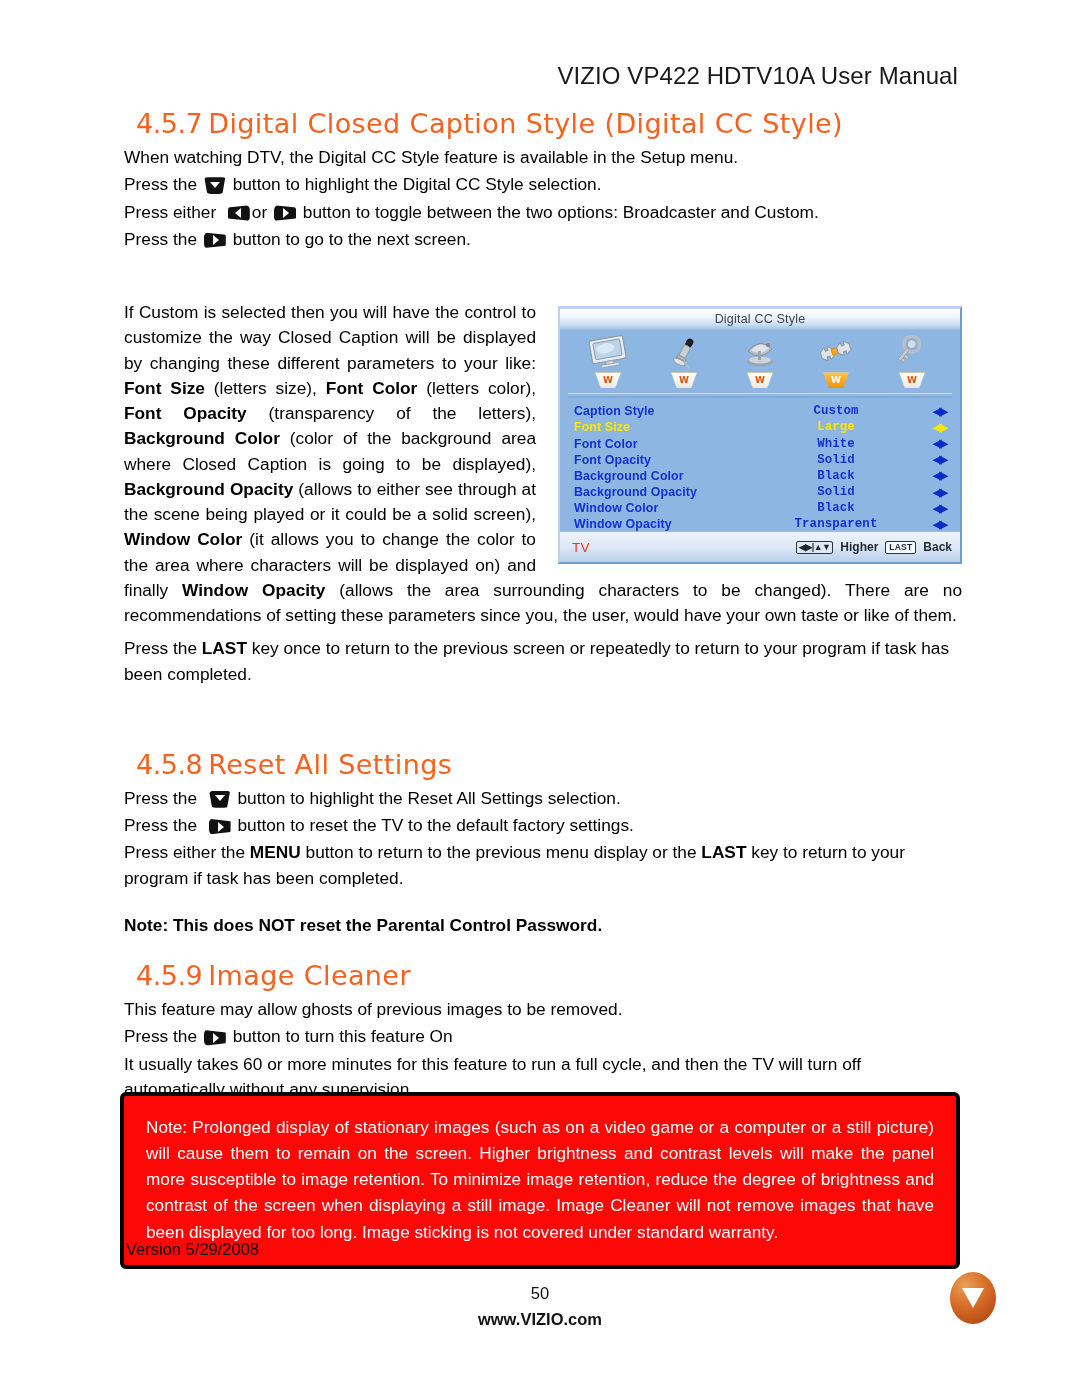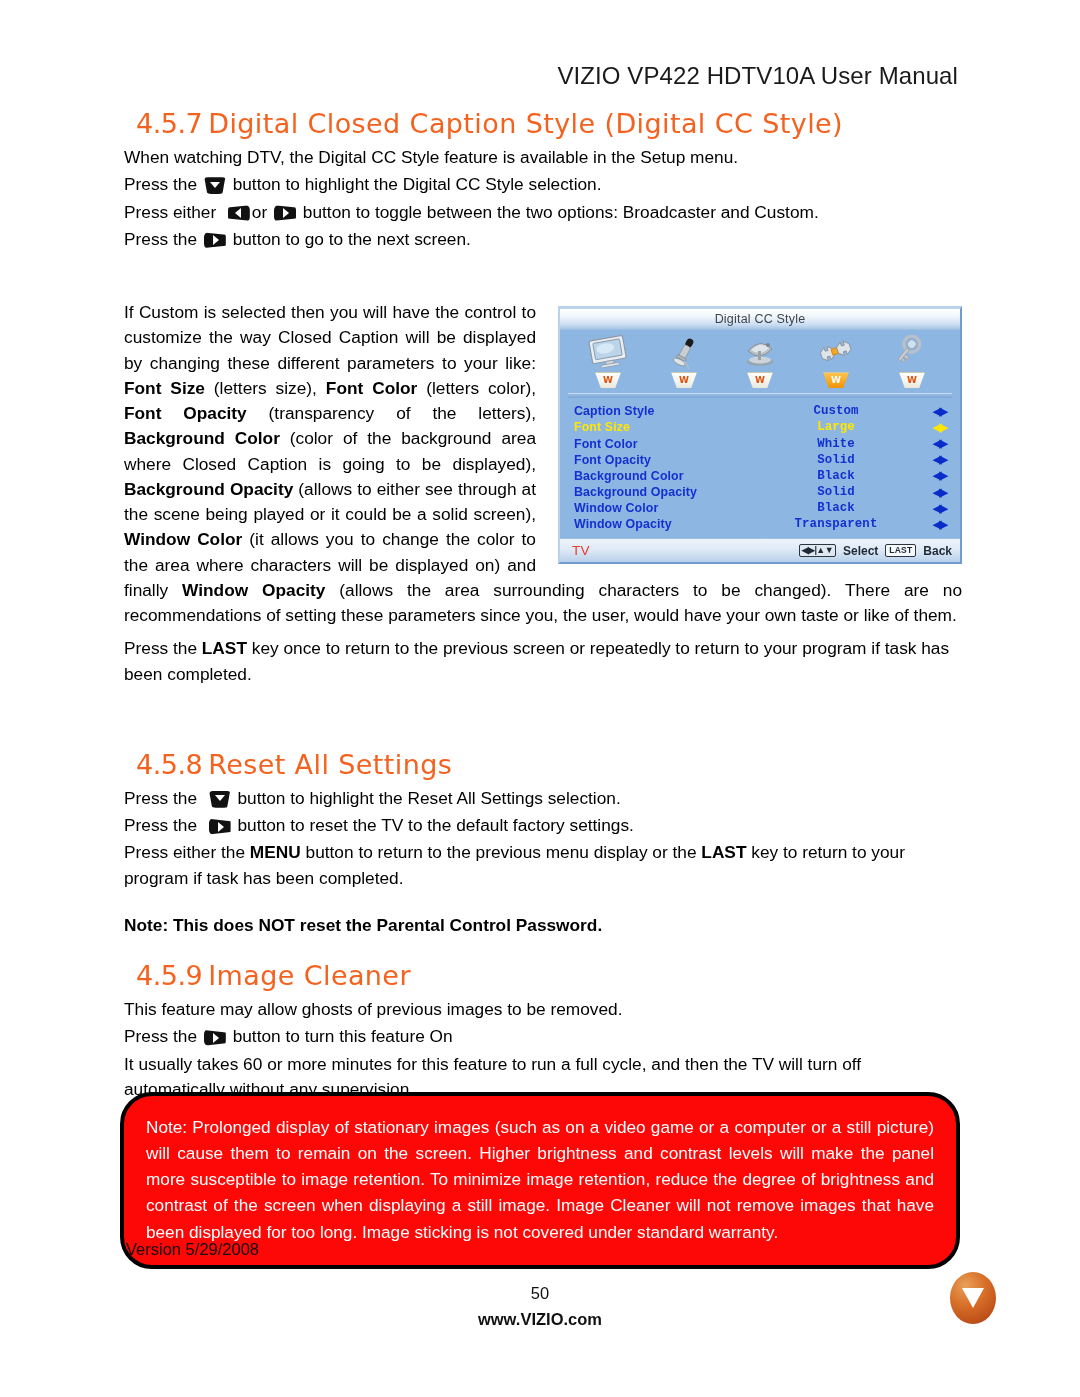--- a/index.html
+++ b/index.html
@@ -202,21 +202,21 @@
     width: 34px;
     text-align: right;
     font-size: 11px;
     letter-spacing: -2px;
     color: #0b2cc8;
   }
   .osd-row.sel .arr { color: #ffe600; }
   .osd-foot {
     position: absolute;
     left: 0; right: 0; bottom: 0;
-    height: 24px;
+    height: 31px;
     background: linear-gradient(to bottom, #eef4fb 0%, #dfeaf6 45%, #b9d0ea 100%);
     border-top: 1px solid #9dbfe2;
     display: flex;
     align-items: center;
     padding: 0 8px 0 12px;
     box-sizing: border-box;
   }
   .osd-foot .tv { color: #e8392b; font-size: 13.5px; letter-spacing: 0.3px; }
   .osd-foot .right {
     margin-left: auto;
@@ -242,21 +242,21 @@
 
   
   .notebox {
     position: absolute;
     left: 120px;
     top: 1092px;
     width: 840px;
     box-sizing: border-box;
     background: #fd0707;
     border: 4px solid #000000;
-    border-radius: 32px;
+    border-radius: 6px;
     padding: 18px 22px 20px 22px;
   }
   .notebox p {
     margin: 0;
     color: #ffffff;
     font-size: 17.2px;
     line-height: 1.52;
     text-align: justify;
   }
 
@@ -484,21 +484,21 @@
             <span class="val">Transparent</span>
             <span class="arr">◀▶</span>
           </div>
 
         </div>
 
         <div class="osd-foot">
           <span class="tv">TV</span>
           <span class="right">
             <span class="keycap dark">◀▶|▲▼</span>
-            <span>Select</span>
+            <span>Higher</span>
             <span class="keycap">LAST</span>
             <span>Back</span>
           </span>
         </div>
 
       </div>
 
       <p class="body just"><span>If Custom is selected then you will have the control to customize the way Closed Caption will be displayed by changing these different parameters to your like: </span><b>Font Size</b><span> (letters size), </span><b>Font Color</b><span> (letters color), </span><b>Font Opacity</b><span> (transparency of the letters), </span><b>Background Color</b><span> (color of the background area where Closed Caption is going to be displayed), </span><b>Background Opacity</b><span> (allows to either see through at the scene being played or it could be a solid screen), </span><b>Window Color</b><span> (it allows you to change the color to the area where characters will be displayed on) and finally </span><b>Window Opacity</b><span> (allows the area surrounding characters to be changed). There are no recommendations of setting these parameters since you, the user, would have your own taste or like of them.</span></p>
     </div>
 

